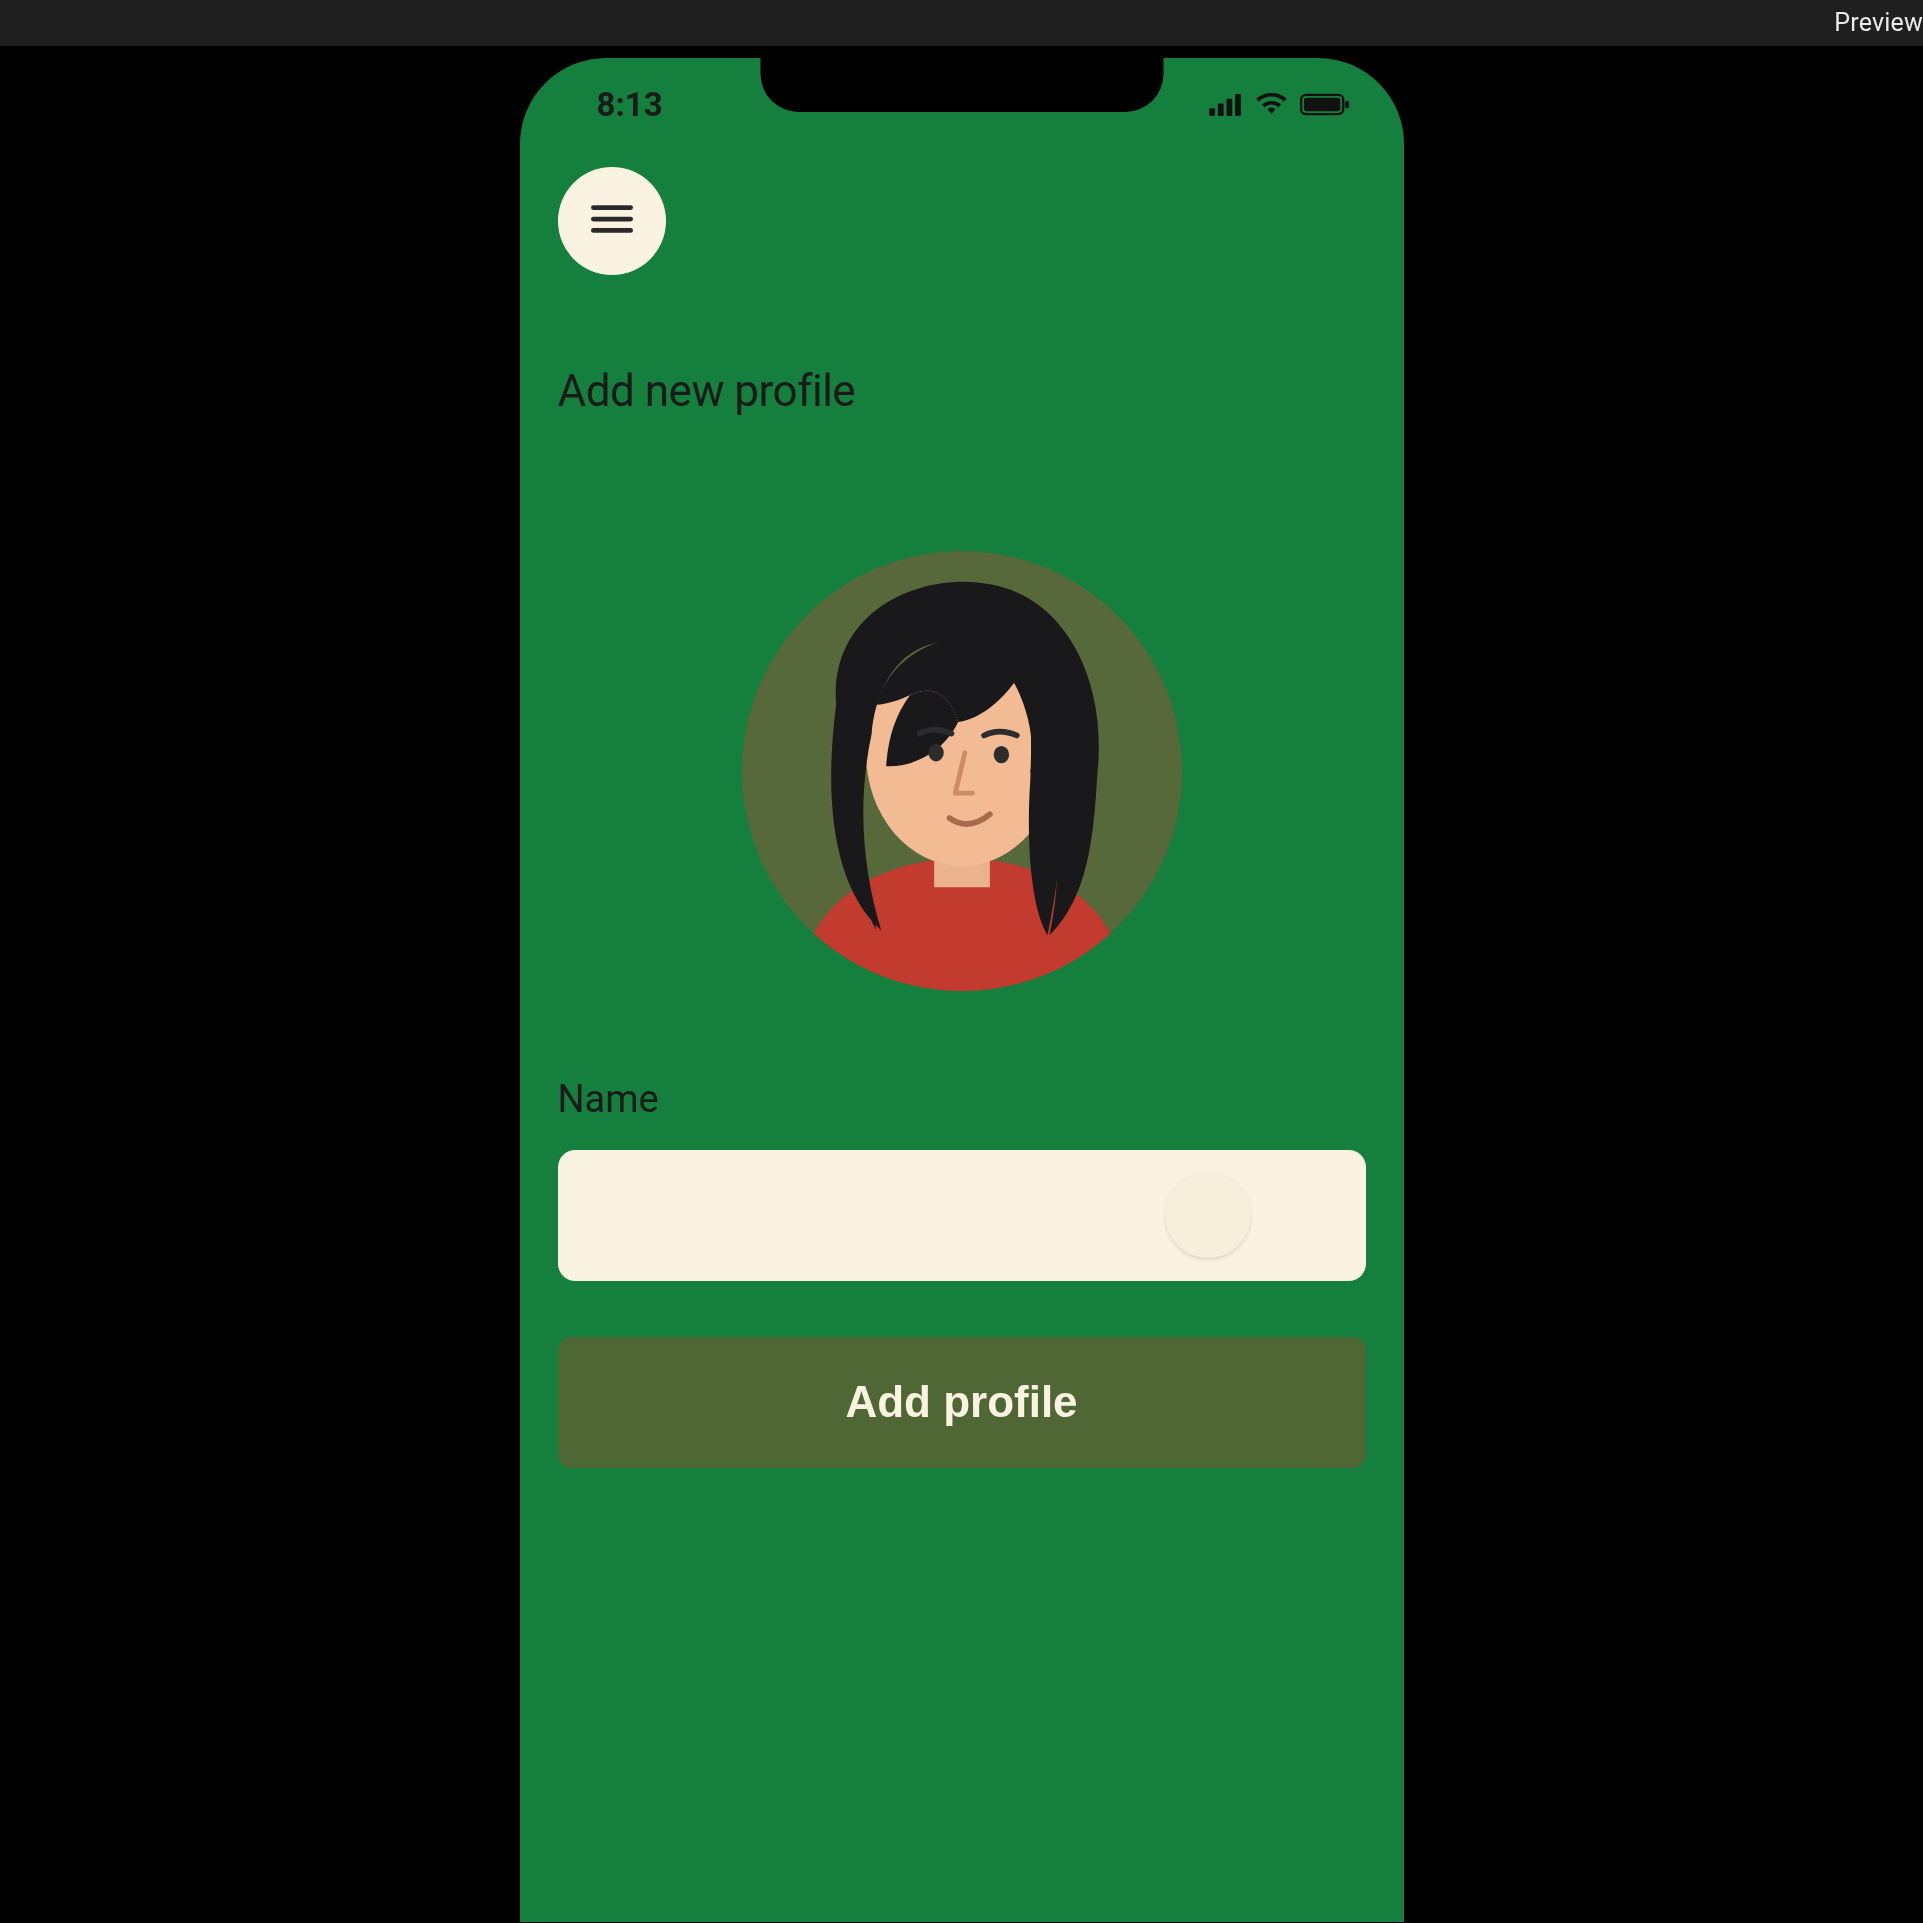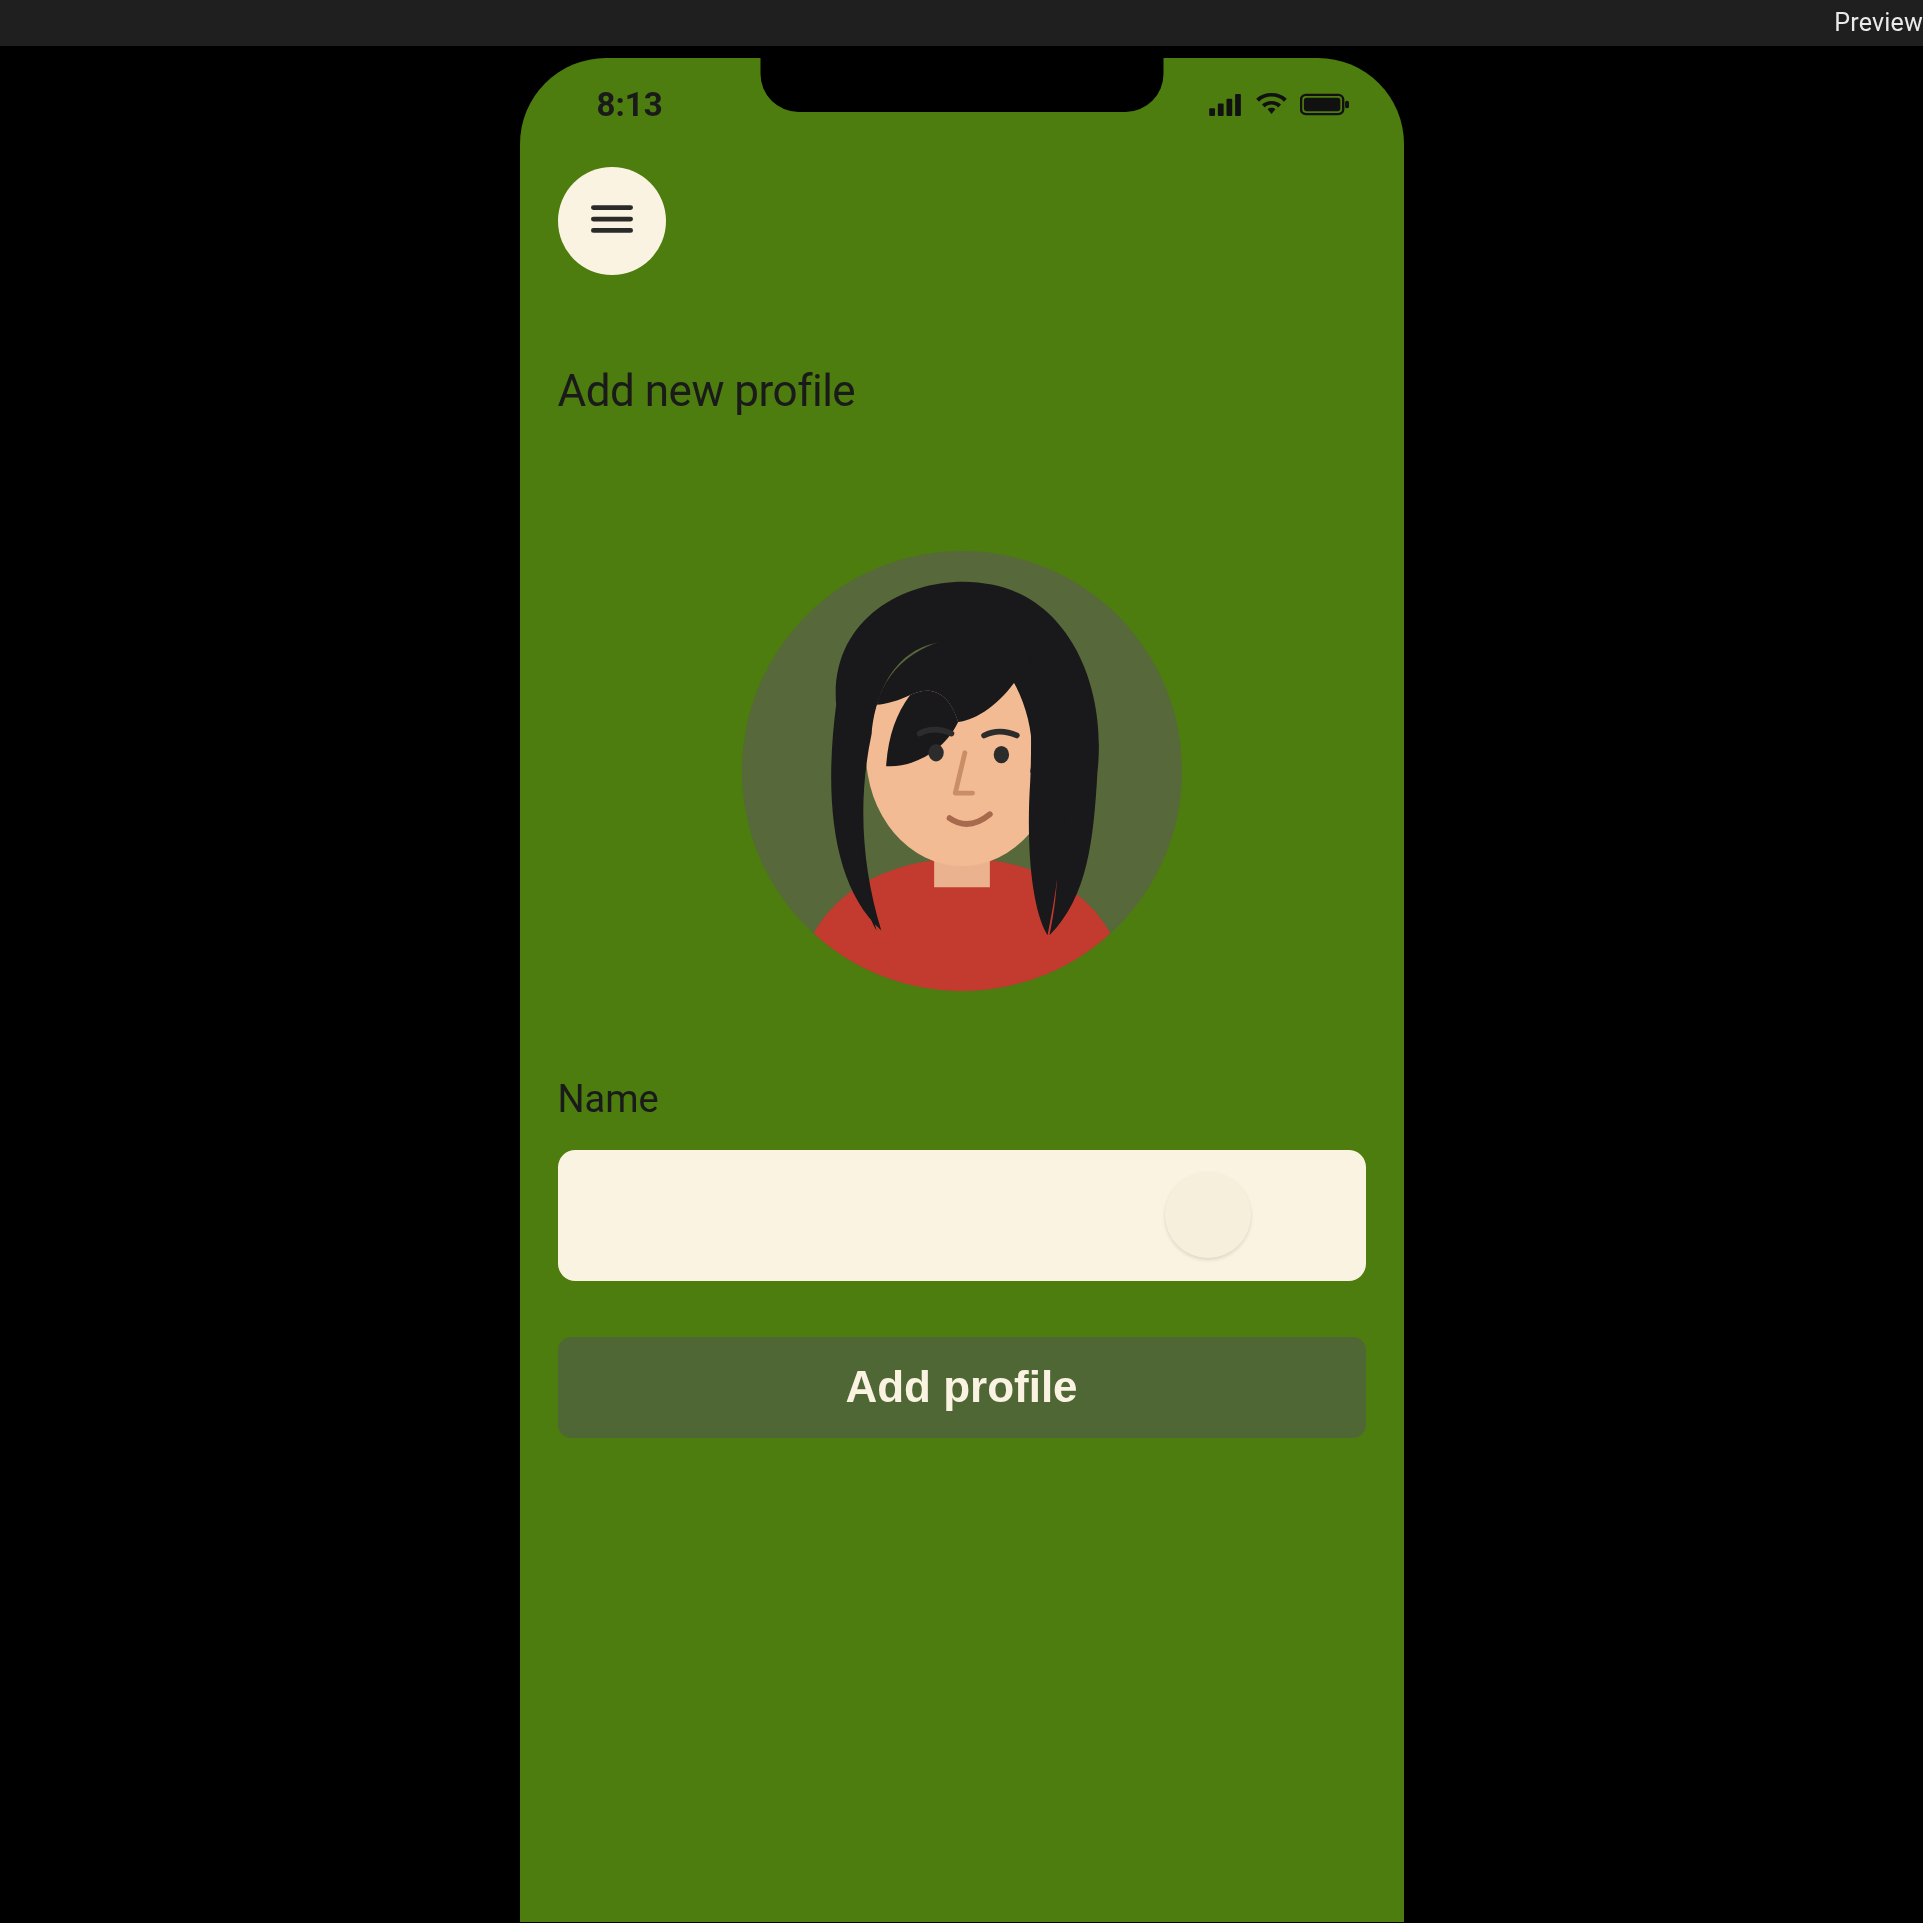--- a/index.html
+++ b/index.html
@@ -24,21 +24,21 @@
     flex: 1;
     width: 100%;
     display: flex;
     justify-content: center;
     align-items: flex-start;
     padding-top: 11.5px;
   }
   .phone {
     position: relative;
     width: 884px;
-    background: #4d7c0f;
+    background: #15803d;
     border-radius: 86px 86px 0 0;
     overflow: hidden;
     min-height: 1864px;
   }
   .notch {
     position: absolute;
     top: 0;
     left: 50%;
     transform: translateX(-50%);
     width: 403px;
@@ -128,21 +128,21 @@
     height: 86px;
     border-radius: 50%;
     background: #f6efdc;
     border: none;
     box-shadow: 0 1.9px 3.8px rgba(0,0,0,0.12);
     cursor: pointer;
   }
   .submit-btn {
     margin-top: 56px;
     width: 100%;
-    height: 101px;
+    height: 131px;
     border: none;
     border-radius: 13.4px;
     background: #4f6635;
     color: #fbf3e1;
     font-size: 44px;
     font-weight: 700;
     cursor: pointer;
   }
 </style>
 </head>

